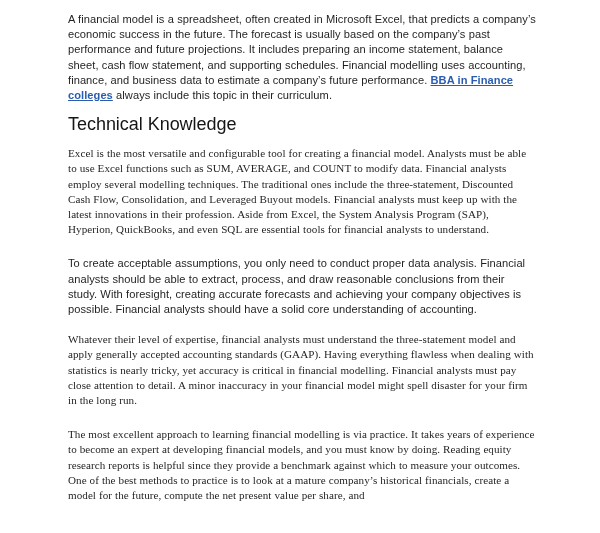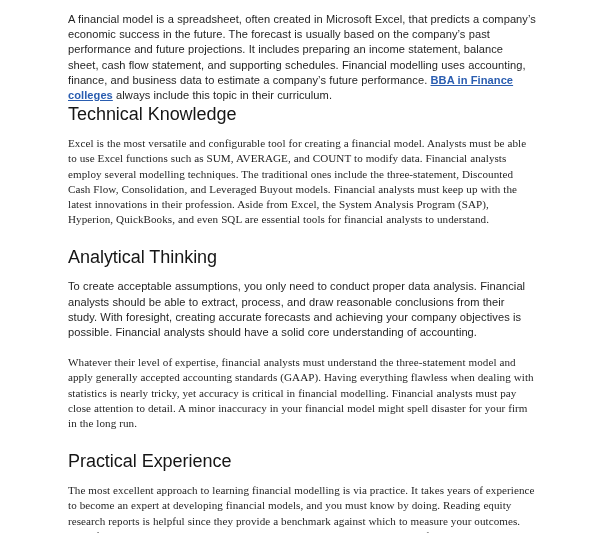--- a/index.html
+++ b/index.html
@@ -48,21 +48,21 @@
     color: #151515;
     margin: 0 0 11px 0;
     letter-spacing: -0.002em;
   }
 
   .section {
     margin-top: 19px;
   }
 
   .section:first-of-type {
-    margin-top: 0;
+    margin-top: 10px;
   }
 
   .intro {
     margin-bottom: 0;
   }
 
   .inline-link {
     color: #2a5db0;
     font-weight: bold;
     text-decoration: underline;
@@ -81,24 +81,22 @@
   <article class="article">
 
     <p class="body-text intro"><span>A financial model is a spreadsheet, often created in Microsoft Excel, that predicts a company’s economic success in the future. The forecast is usually based on the company’s past performance and future projections. It includes preparing an income statement, balance sheet, cash flow statement, and supporting schedules. Financial modelling uses accounting, finance, and business data to estimate a company’s future performance. </span><a class="inline-link">BBA in Finance colleges</a><span> always include this topic in their curriculum.</span></p>
 
     <section class="section">
       <h2 class="section-heading">Technical Knowledge</h2>
       <p class="body-text para-last">Excel is the most versatile and configurable tool for creating a financial model. Analysts must be able to use Excel functions such as SUM, AVERAGE, and COUNT to modify data. Financial analysts employ several modelling techniques. The traditional ones include the three-statement, Discounted Cash Flow, Consolidation, and Leveraged Buyout models. Financial analysts must keep up with the latest innovations in their profession. Aside from Excel, the System Analysis Program (SAP), Hyperion, QuickBooks, and even SQL are essential tools for financial analysts to understand.</p>
     </section>
 
     <section class="section">
-      <h2 class="section-heading">Analytical Thinking</h2>
       <p class="body-text">To create acceptable assumptions, you only need to conduct proper data analysis. Financial analysts should be able to extract, process, and draw reasonable conclusions from their study. With foresight, creating accurate forecasts and achieving your company objectives is possible. Financial analysts should have a solid core understanding of accounting.</p>
       <p class="body-text para-last">Whatever their level of expertise, financial analysts must understand the three-statement model and apply generally accepted accounting standards (GAAP). Having everything flawless when dealing with statistics is nearly tricky, yet accuracy is critical in financial modelling. Financial analysts must pay close attention to detail. A minor inaccuracy in your financial model might spell disaster for your firm in the long run.</p>
     </section>
 
     <section class="section">
-      <h2 class="section-heading">Practical Experience</h2>
       <p class="body-text para-last">The most excellent approach to learning financial modelling is via practice. It takes years of experience to become an expert at developing financial models, and you must know by doing. Reading equity research reports is helpful since they provide a benchmark against which to measure your outcomes. One of the best methods to practice is to look at a mature company’s historical financials, create a model for the future, compute the net present value per share, and</p>
     </section>
 
   </article>
 </div>
 
 </body></html>

